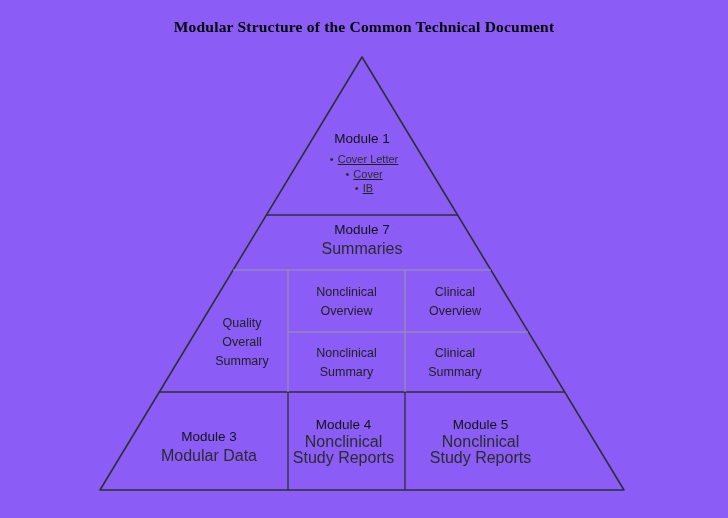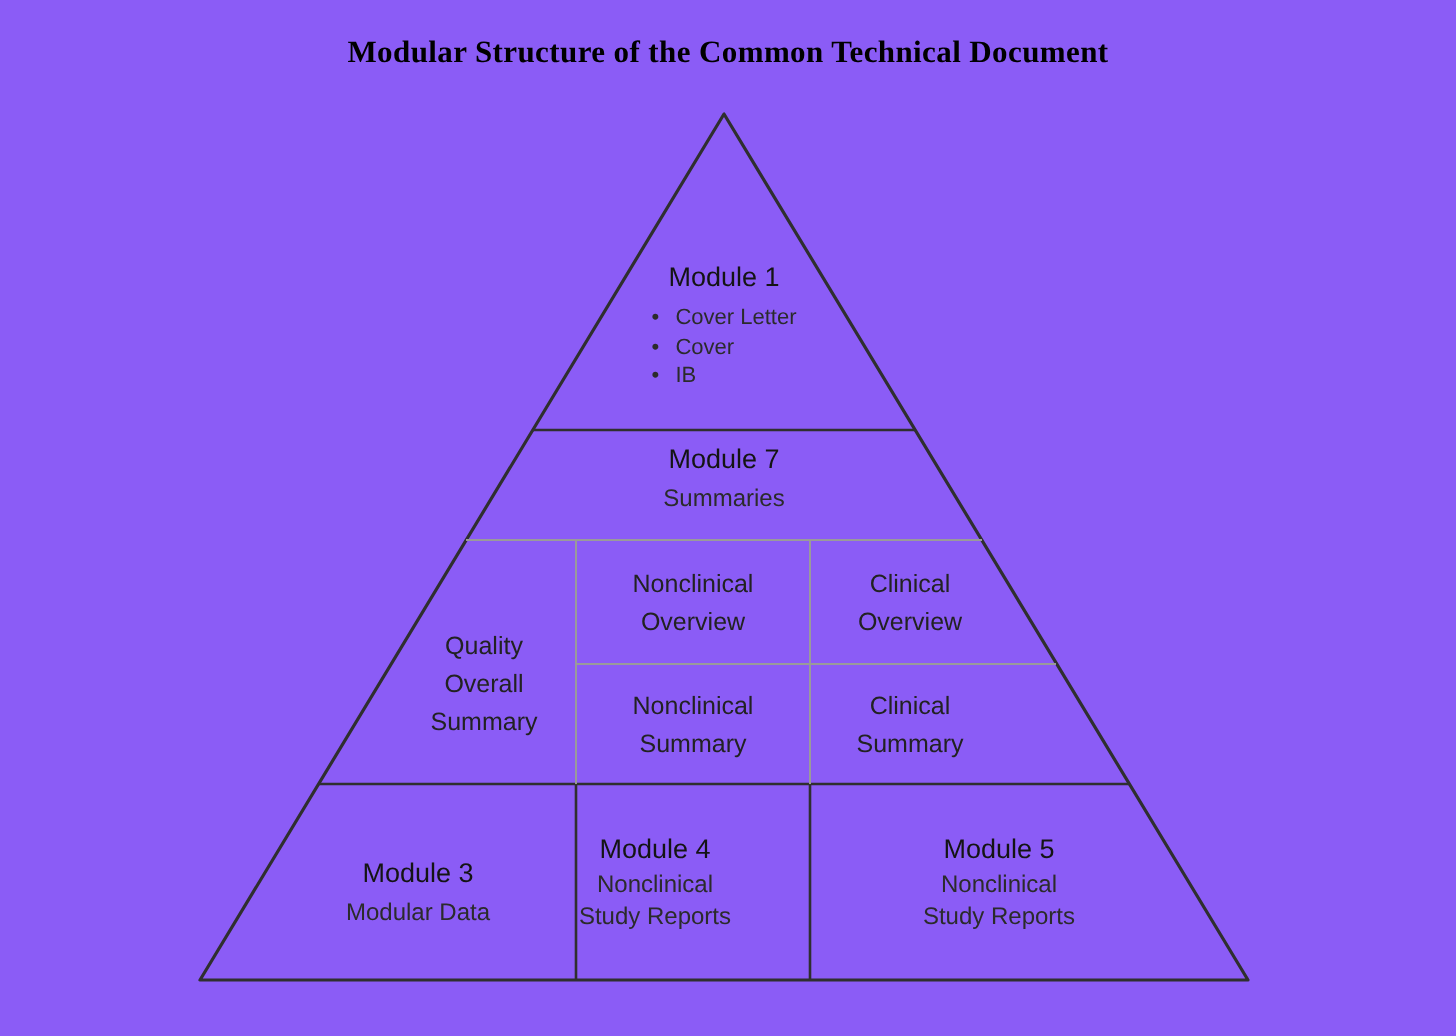--- a/index.html
+++ b/index.html
@@ -36,34 +36,35 @@
     position: absolute;
     text-align: center;
     color: #1f1f1f;
   }
   .heading {
     font-size: 13.5px;
     color: #141414;
     line-height: 18px;
   }
   .sub {
-    font-size: 12px;
+    font-size: 16px;
     color: #2b2b2b;
     line-height: 16px;
     margin-top: 2px;
   }
   .line {
     font-size: 12.5px;
     line-height: 19px;
     color: #222222;
   }
   .bullets {
     width: fit-content;
     margin: 4px auto 0;
-    text-align: left;
+    text-align: center;
+    text-decoration: underline;
   }
   .bullet-item {
     font-size: 11px;
     line-height: 14.5px;
     color: #2b2b2b;
     white-space: nowrap;
   }
   .bullet-glyph {
     display: inline-block;
     width: 12px;
@@ -140,25 +141,25 @@
   <div class="cell" style="left:405px; top:344px; width:100px;">
     <div class="line">Clinical</div>
     <div class="line">Summary</div>
   </div>
 
   <div class="cell" style="left:144px; top:428px; width:130px;">
     <div class="heading">Module 3</div>
     <div class="sub">Modular Data</div>
   </div>
 
-  <div class="cell" style="left:272px; top:416px; width:111px;">
+  <div class="cell" style="left:288px; top:416px; width:111px;">
     <div class="heading">Module 4</div>
     <div class="sub" style="margin-top:0;">Nonclinical</div>
     <div class="sub" style="margin-top:0;">Study Reports</div>
   </div>
 
-  <div class="cell" style="left:432px; top:416px; width:135px;">
+  <div class="cell" style="left:413px; top:416px; width:135px;">
     <div class="heading">Module 5</div>
     <div class="sub" style="margin-top:0;">Nonclinical</div>
     <div class="sub" style="margin-top:0;">Study Reports</div>
   </div>
 
 </div>
 
 </body></html>

